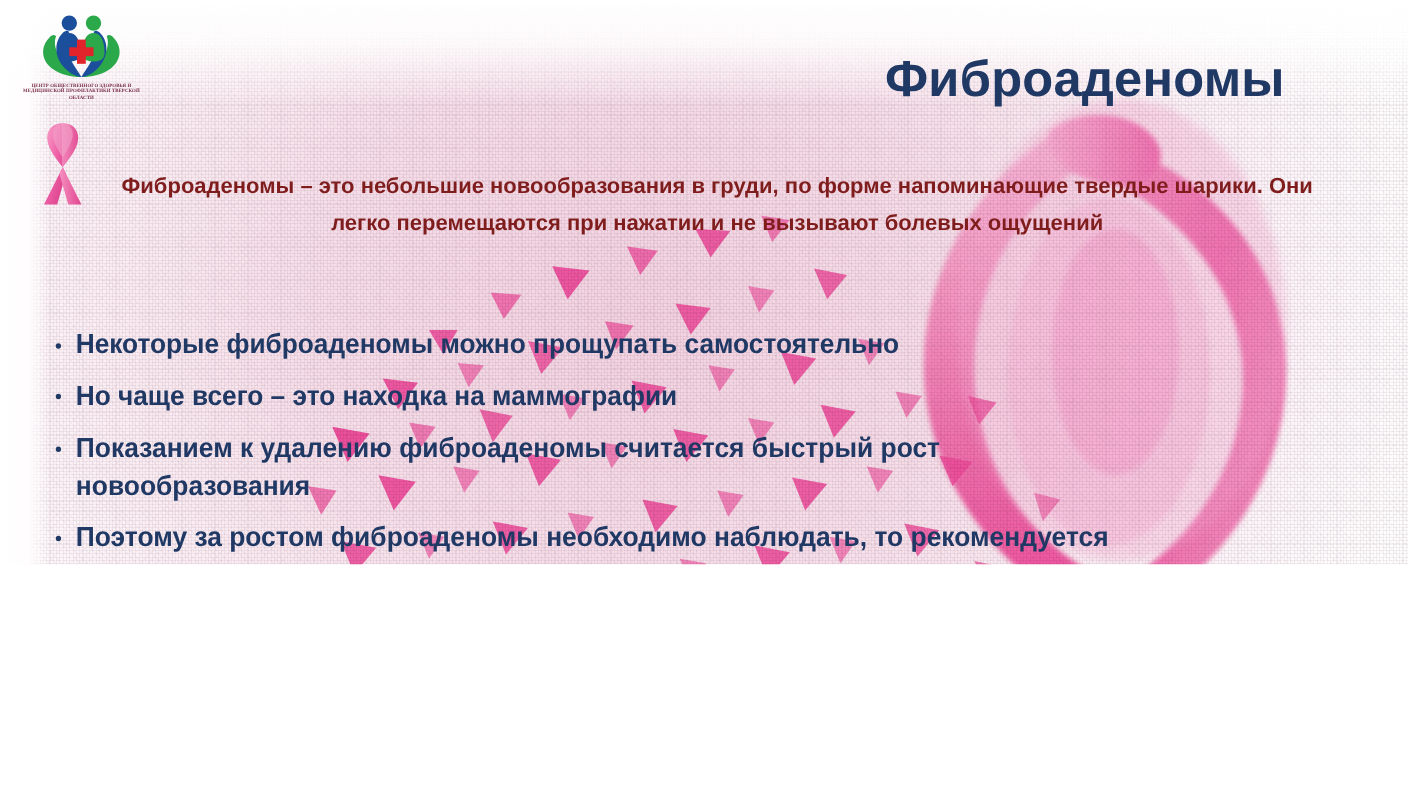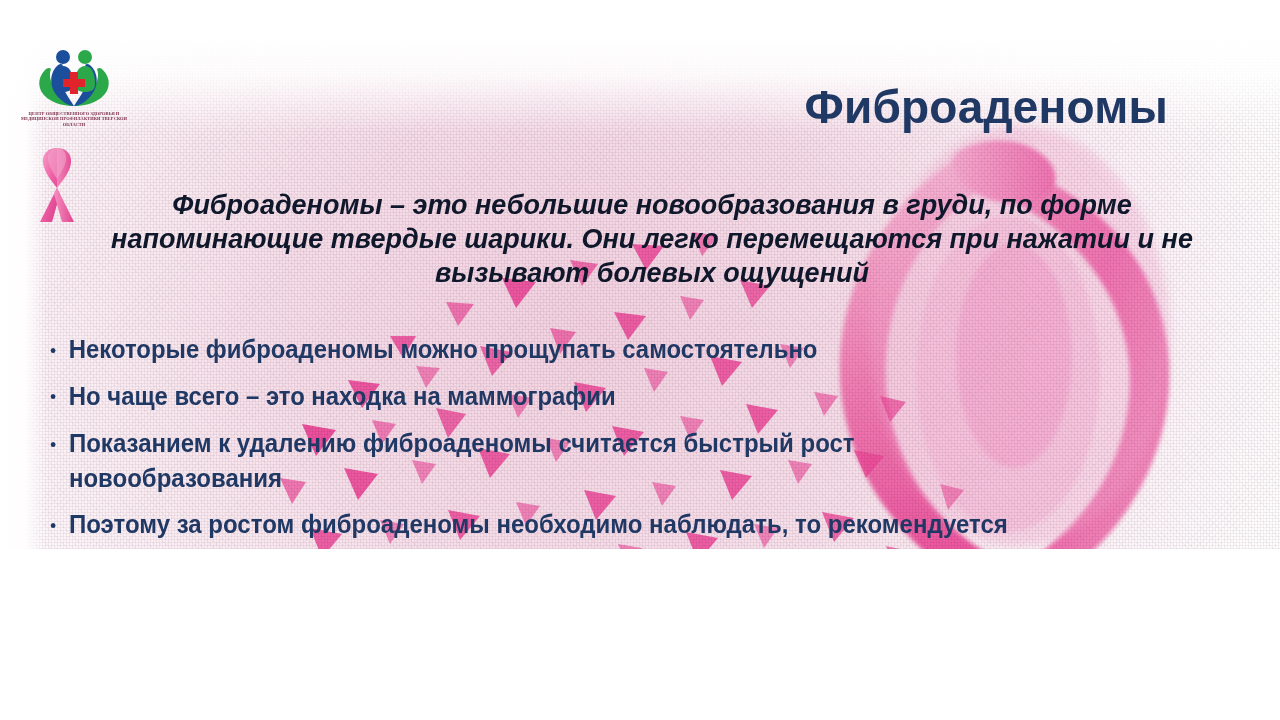--- a/index.html
+++ b/index.html
@@ -4,21 +4,20 @@
 <style>
   html,body{margin:0;padding:0;}
   body{
     width:1280px;height:720px;overflow:hidden;
     font-family:"Liberation Sans","DejaVu Sans",sans-serif;
     background:#ffffff;
   }
   #slide{
     position:relative;width:1280px;height:513px;overflow:hidden;
     background:#fdf7fa;
-    margin-top:36px;
   }
 
   
   .bg-base{
     position:absolute;inset:0;
     background:
       radial-gradient(ellipse 720px 560px at 46% 56%, #f4d3e2 0%, #f7dfea 42%, #fbeef4 68%, #fdf8fb 86%, #ffffff 100%),
       linear-gradient(100deg,#ffffff 0%,#fdf3f8 14%,#f9e6f0 40%,#fbeef4 70%,#ffffff 100%);
   }
   .bg-leftwhite{
@@ -63,22 +62,22 @@
   
   .title{
     position:absolute;right:112px;top:44px;
     font-size:46px;line-height:54px;font-weight:700;
     color:#1f3864;letter-spacing:.2px;white-space:nowrap;
   }
 
   
   .intro{
     position:absolute;left:96px;top:152px;width:1112px;
-    text-align:center;color:#0f172a;
-    font-size:27px;line-height:34px;font-weight:600;font-style:italic;
+    text-align:center;color:#7f1d1d;
+    font-size:20px;line-height:34px;font-weight:600;
   }
   .intro b{font-weight:700;}
 
   
   .bullets{position:absolute;left:44px;top:296px;width:1070px;color:#1f3864;}
   .bullet{
     position:relative;padding-left:26px;
     font-weight:700;color:#1f3864;
   }
   .bullet::before{

